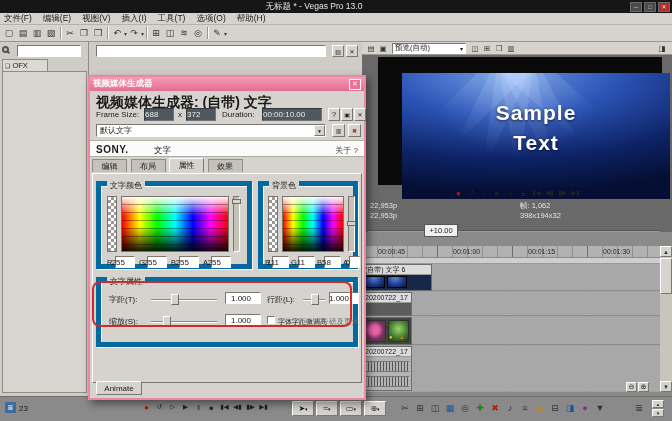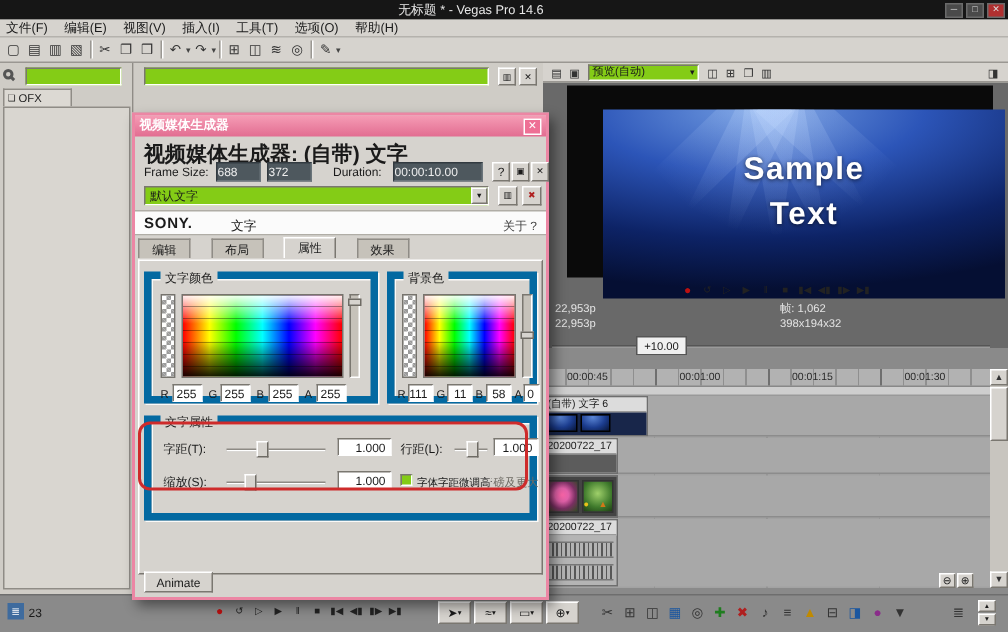--- a/index.html
+++ b/index.html
@@ -1,41 +1,41 @@
 <!DOCTYPE html>
 <html><head>
 <meta charset="utf-8">
 <style>
   *{margin:0;padding:0;box-sizing:border-box}
   html,body{width:672px;height:421px;overflow:hidden}
   body{position:relative;font-family:"Liberation Sans","DejaVu Sans",sans-serif;font-size:9px;color:#1a1a1a;background:#8a8a8a}
   .abs{position:absolute}
   .btn{background:#d6d3ce;border:1px solid;border-color:#fff #7a7770 #7a7770 #fff;display:flex;align-items:center;justify-content:center}
-  .sunken{background:#84cc16;border:1px solid;border-color:#7a7770 #fff #fff #7a7770}
+  .sunken{background:#ffffff;border:1px solid;border-color:#7a7770 #fff #fff #7a7770}
   .darkbox{background:#4e585e;color:#eee;border:1px solid;border-color:#323a40 #6a747a #6a747a #323a40;display:flex;align-items:center;font-size:8px}
   .icon13{width:14px;height:14px;font-size:9px;color:#333;display:flex;align-items:center;justify-content:center;background:transparent;border:1px solid transparent}
   .sep{width:1px;height:12px;background:#9a9792;margin:0 2px;box-shadow:1px 0 0 #fff}
   .titlebar{left:0;top:0;width:672px;height:13px;background:#161616;display:flex;align-items:center;color:#e8e8e8}
   .menubar{left:0;top:13px;width:672px;height:12px;background:#d6d3ce;border-bottom:1px solid #b5b2ad;display:flex;align-items:center;padding-left:4px}
   .menubar span{margin-right:11px;font-size:8.5px}
   .toolbar{left:0;top:25px;width:672px;height:17px;background:#d6d3ce;border-bottom:1px solid #9a9792;display:flex;align-items:center;padding-left:2px}
   .checker{background-color:#fff;background-image:linear-gradient(45deg,#9a9a9a 25%,transparent 25%,transparent 75%,#9a9a9a 75%),linear-gradient(45deg,#9a9a9a 25%,transparent 25%,transparent 75%,#9a9a9a 75%);background-size:6px 6px;background-position:0 0,3px 3px;border:1px solid #77746e}
   .huebar{border:1px solid #77746e;background-image:
     repeating-linear-gradient(to bottom, rgba(0,0,0,0) 0 7px, rgba(0,0,0,0.35) 7px 8px),
     linear-gradient(to bottom, rgba(255,255,255,0.95) 0%, rgba(255,255,255,0) 35%, rgba(0,0,0,0) 55%, rgba(0,0,0,0.9) 100%),
     linear-gradient(to right,#f00,#ff0,#0f0,#0ff,#00f,#f0f,#f00)}
   .groupbox{border:5px solid #0369a1;box-shadow:inset 1px 1px 0 #fbfaf8, 1px 1px 0 #fbfaf8}
   .legend{position:absolute;top:-6px;left:6px;background:#d6d3ce;padding:0 3px;font-size:8px}
   .slider-track{position:absolute;height:2px;background:#8d8a84;border-bottom:1px solid #fff}
   .slider-thumb{position:absolute;width:8px;height:11px;background:#d6d3ce;border:1px solid;border-color:#fff #6e6b64 #6e6b64 #fff;top:-5px}
-  .valuebox{position:absolute;height:12px;background:#fff;border:1px solid;border-color:#7a7770 #fff #fff #7a7770;font-size:8px;display:flex;align-items:center;justify-content:flex-end;padding-right:3px}
+  .valuebox{position:absolute;height:12px;background:#fff;border:1px solid;border-color:#7a7770 #fff #fff #7a7770;font-size:8px;display:flex;align-items:center;justify-content:flex-end;padding-right:9px}
   .dlabel{position:absolute;font-size:8px;white-space:nowrap}
   .dialog{position:absolute;left:88px;top:75px;width:278px;height:325px;background:#d6d3ce;border:2px solid #ec86a4;box-shadow:3px 4px 8px rgba(0,0,0,.45);z-index:20}
   .dialog-titlebar{height:14px;background:linear-gradient(#f59cb5,#e26d91);display:flex;align-items:center;color:#fff;font-weight:bold;font-size:8.5px;padding:0 3px}
-  .dtab{display:inline-block;width:35px;height:13px;text-align:center;font-size:8px;line-height:13px;background:#c6c2ba;border:1px solid #8f8c86;border-bottom:none;margin-right:11px}
+  .dtab{display:inline-block;width:35px;height:13px;text-align:center;font-size:8px;line-height:13px;background:#c6c2ba;border:1px solid #8f8c86;border-bottom:none;margin-right:1px}
   .dtab.active{background:#d6d3ce;position:relative;top:-1px;height:14px;border-color:#fff #7a7770 transparent #fff}
   .annotation{position:absolute;left:92px;top:281px;width:260px;height:46px;border:2px solid #ce2b2b;border-radius:8px;z-index:30;pointer-events:none}
   .pv-panel{left:362px;top:42px;width:310px;height:190px;background:#696969}
   .pv-toolbar{position:absolute;left:0;top:0;width:310px;height:13px;background:#d6d3ce;border-bottom:1px solid #9a9792;display:flex;align-items:center;padding-left:3px}
   .pv-icon{width:12px;height:11px;font-size:7.5px;color:#333;display:flex;align-items:center;justify-content:center}
   .video{position:absolute;left:24px;top:16px;width:268px;height:126px;overflow:hidden;background:radial-gradient(ellipse 120% 95% at 38% 0%, #6f9ae0 0%, #2c55b8 35%, #0d2366 72%, #050f33 100%)}
   .ray{position:absolute;top:-12px;left:36%;width:36px;height:95px;background:linear-gradient(to bottom,rgba(195,218,255,.55),rgba(195,218,255,0));transform-origin:top center;opacity:.5}
   .sampletxt{position:absolute;width:100%;text-align:center;color:#fff;font-weight:bold;font-size:21px;letter-spacing:1px;text-shadow:0 1px 3px rgba(0,0,0,.65)}
   .tbtn{width:13px;height:12px;display:flex;align-items:center;justify-content:center;font-size:6.5px;color:#222}
   .statustxt{position:absolute;font-size:7.5px;color:#e3e3e3;white-space:nowrap}
@@ -54,21 +54,21 @@
   .bottombar{left:0;top:396px;width:672px;height:25px;background:#8a8a8a;border-top:1px solid #6e6e6e}
   .search-glass{width:7px;height:7px;border:2px solid #555;border-radius:50%;position:relative;display:inline-block}
   .search-glass::after{content:"";position:absolute;width:4px;height:2px;background:#555;transform:rotate(45deg);right:-3px;bottom:-2px}
   .c-red{color:#b02020}.c-green{color:#1f7d1f}.c-blue{color:#1a56a0}.c-yel{color:#c08a00}.c-pur{color:#8a2d8a}
   .winbtn{width:12px;height:10px;margin-left:2px;background:#4a4a4a;color:#ddd;font-size:6px;display:flex;align-items:center;justify-content:center;border:1px solid #6a6a6a}
 </style>
 </head>
 <body>
 
 <div class="abs titlebar">
-  <span style="flex:1;text-align:center;font-size:8.5px">无标题 * - Vegas Pro 14.6</span>
+  <span style="flex:1;text-align:center;font-size:8.5px">无标题 * - Vegas Pro 13.0</span>
   <span class="winbtn">─</span>
   <span class="winbtn">□</span>
   <span class="winbtn" style="background:#b03030;margin-right:2px">✕</span>
 </div>
 
 <div class="abs menubar">
   <span>文件(F)</span>
   <span>编辑(E)</span>
   <span>视图(V)</span>
   <span>插入(I)</span>
@@ -295,21 +295,21 @@
     <span style="margin-left:auto;width:12px;height:11px;background:#ee7095;border:1px solid #fff;display:flex;align-items:center;justify-content:center;font-size:7px">✕</span>
   </div>
 
   <span class="dlabel" style="left:6px;top:17px;font-weight:bold;font-size:14px">视频媒体生成器: (自带) 文字</span>
 
   <span class="dlabel" style="left:6px;top:33px">Frame Size:</span>
   <div class="darkbox abs" style="left:54px;top:31px;width:30px;height:13px">
       <span>688</span>
     </div>
   <span class="dlabel" style="left:88px;top:33px">x</span>
-  <div class="darkbox abs" style="left:88px;top:31px;width:30px;height:13px">
+  <div class="darkbox abs" style="left:96px;top:31px;width:30px;height:13px">
       <span>372</span>
     </div>
   <span class="dlabel" style="left:132px;top:33px">Duration:</span>
   <div class="darkbox abs" style="left:172px;top:31px;width:60px;height:13px">
       <span>00:00:10.00</span>
     </div>
   <div class="btn abs" style="left:238px;top:31px;width:12px;height:13px;font-size:8px">
       <span>?</span>
     </div>
   <div class="btn abs" style="left:251px;top:31px;width:12px;height:13px;font-size:6px">▣</div>

